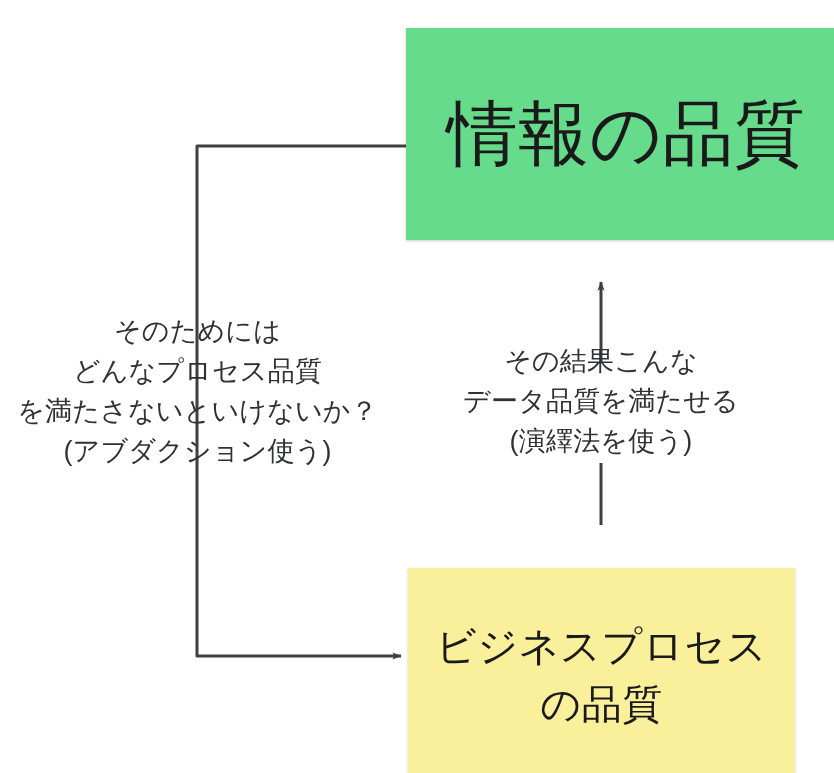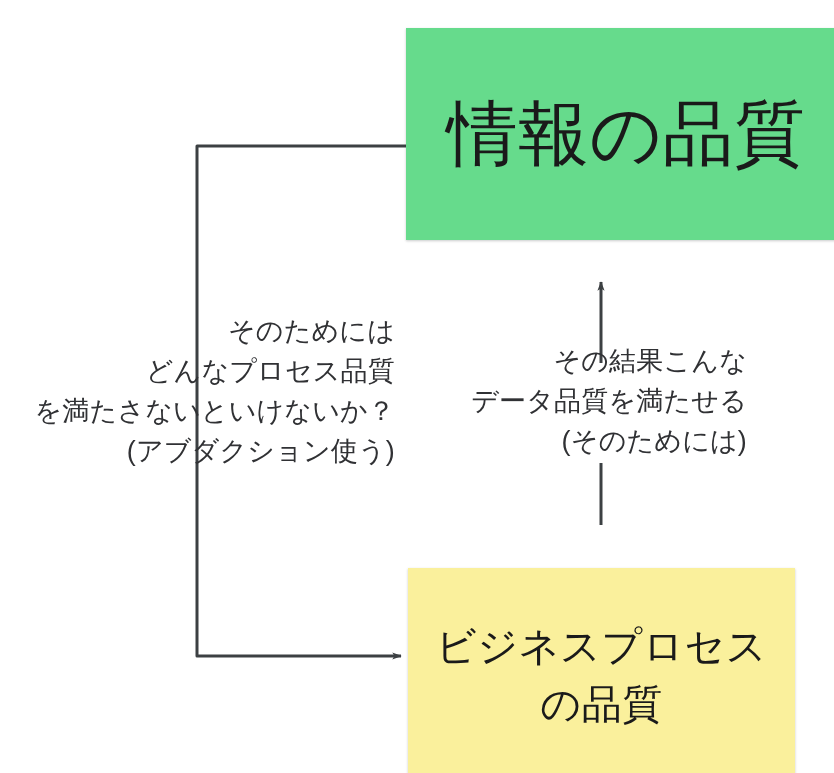--- a/index.html
+++ b/index.html
@@ -67,21 +67,21 @@
   }
   #node-business-process-quality .node-label {
     font-size: 40px;
     line-height: 1.45;
     letter-spacing: 0.5px;
     font-weight: 400;
   }
   
   .annotation {
     position: absolute;
-    text-align: right;
+    text-align: center;
     color: #303134;
     font-size: 27px;
     line-height: 40px;
     white-space: pre-line;
     letter-spacing: 0.2px;
   }
   #annotation-abduction {
     left: 0px;
     top: 311px;
     width: 395px;
@@ -122,15 +122,15 @@
 の品質</span>
   </div>
 
   <div class="annotation" id="annotation-abduction">そのためには
 どんなプロセス品質
 を満たさないといけないか？
 (アブダクション使う)</div>
 
   <div class="annotation" id="annotation-deduction">その結果こんな
 データ品質を満たせる
-(そのためには)</div>
+(演繹法を使う)</div>
 
 </div>
 
 </body></html>

